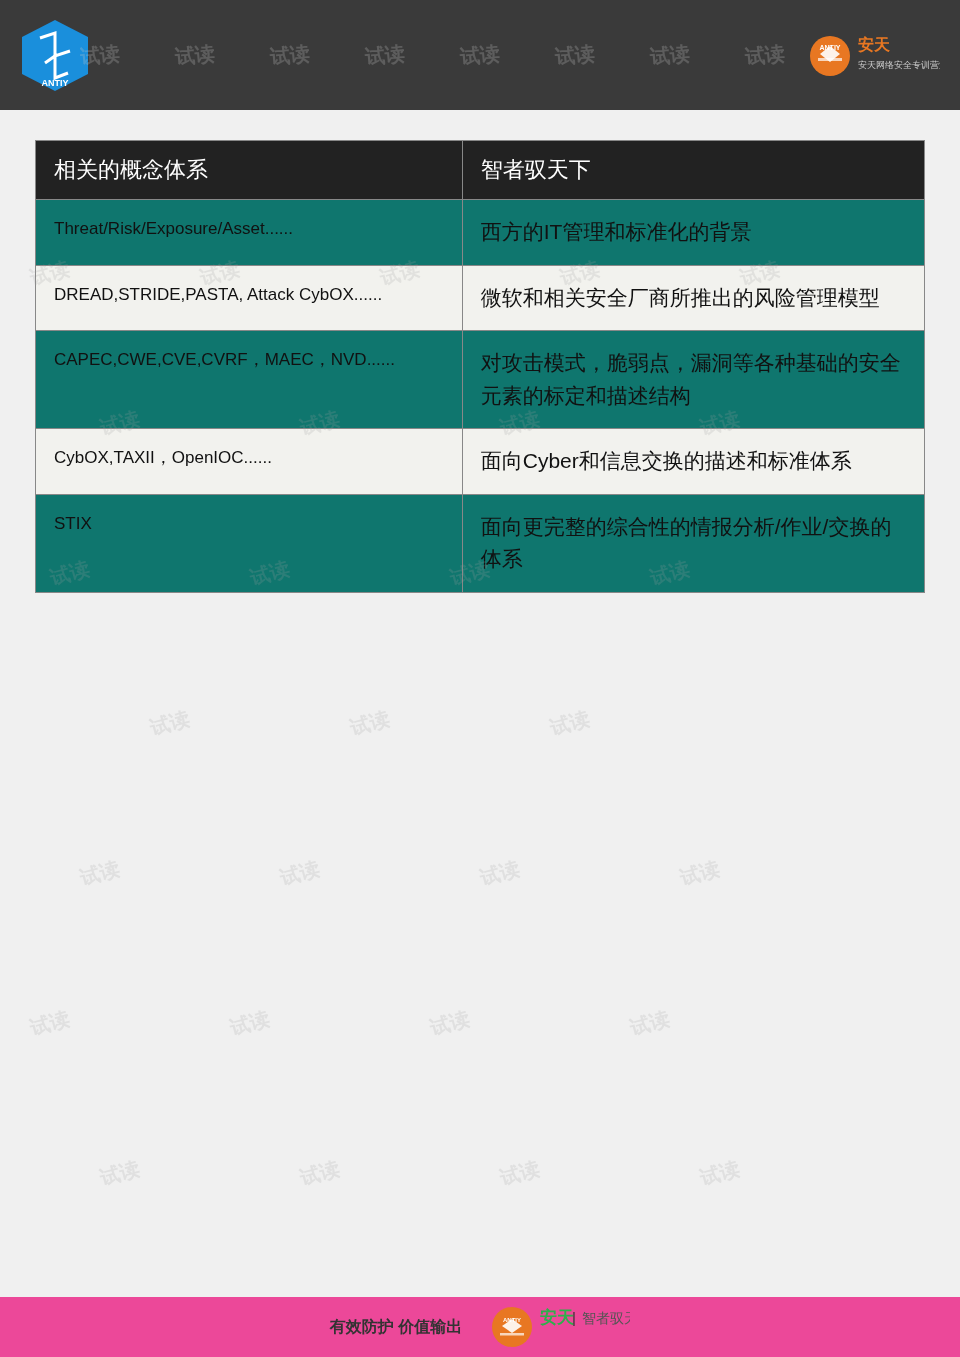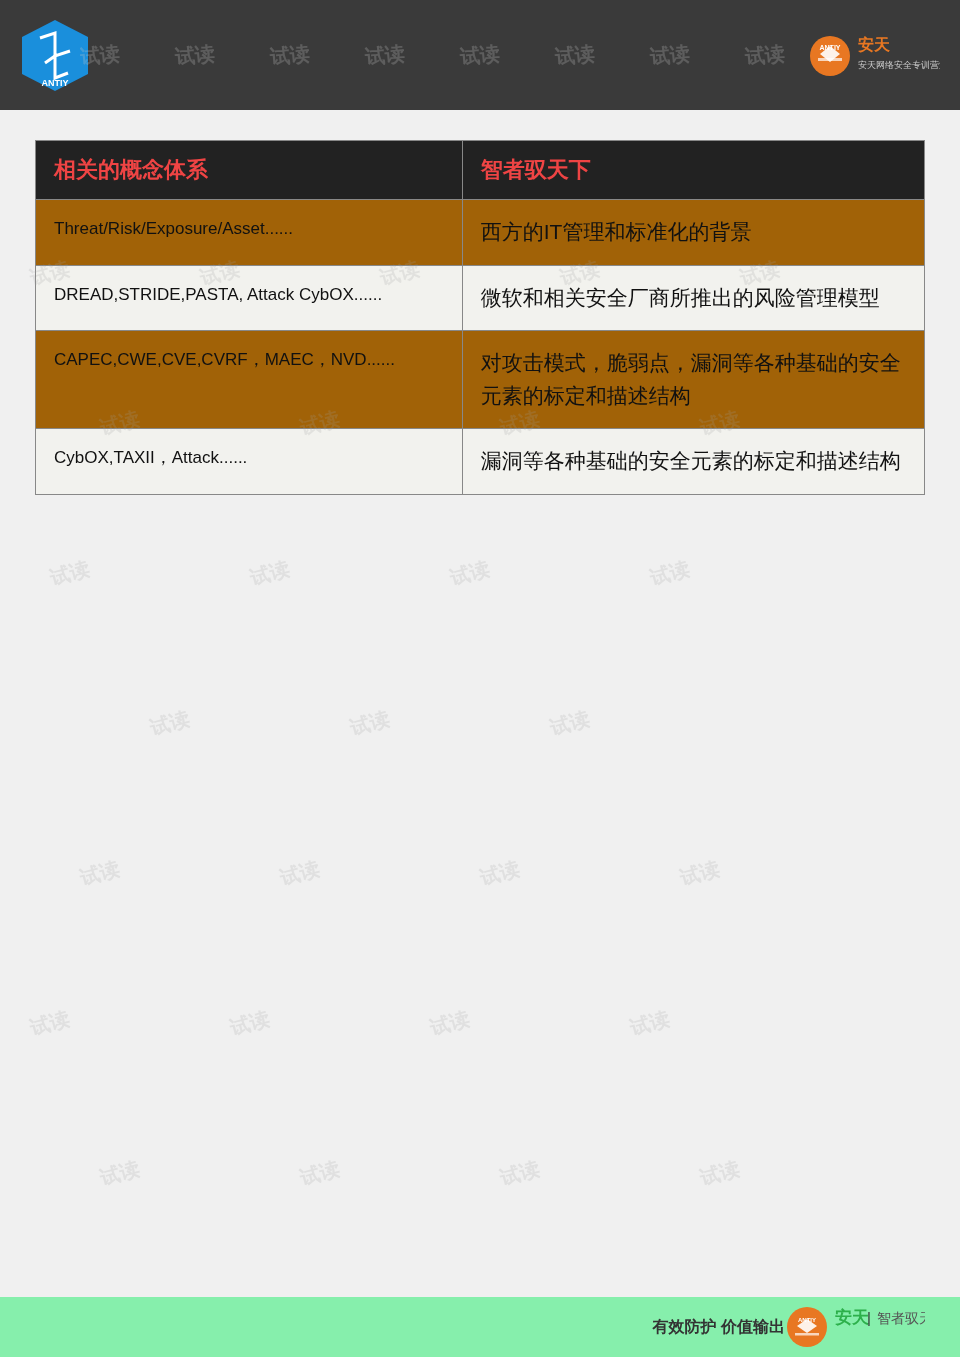--- a/index.html
+++ b/index.html
@@ -67,34 +67,34 @@
     }
     .main-table td, .main-table th {
       border: 1.5px solid #888;
       padding: 0;
       vertical-align: top;
     }
 
     
     .header-row th {
       background: #222;
-      color: #ef4444;
+      color: #ffffff;
       font-size: 22px;
-      font-weight: bold;
+      font-weight: normal;
       padding: 14px 18px;
       text-align: left;
       border: 1.5px solid #888;
     }
 
     
     .data-row td {
       padding: 16px 18px;
       font-size: 17px;
       line-height: 1.55;
-      background: #a16207;
+      background: #0f766e;
       color: #222;
     }
     .data-row:nth-child(even) td {
       background: #f2f2ee;
     }
     .data-row td.left-col {
       width: 48%;
       font-size: 17px;
       color: #111;
     }
@@ -104,25 +104,26 @@
       color: #111;
     }
 
     
     .footer {
       position: absolute;
       bottom: 0;
       left: 0;
       right: 0;
       height: 60px;
-      background: #86efac;
-      display: flex;
-      align-items: center;
-      justify-content: flex-end;
+      background: #ec4899;
+      display: flex;
+      align-items: center;
+      justify-content: center;
       padding: 0 35px;
+      gap: 28px;
     }
     .footer-left {
       font-size: 16px;
       color: #333;
       font-weight: bold;
     }
     .footer-right {
       display: flex;
       align-items: center;
       gap: 6px;
@@ -246,22 +247,26 @@
           </tr>
           <tr class="data-row">
             <td class="left-col">DREAD,STRIDE,PASTA, Attack CybOX......</td>
             <td class="right-col">微软和相关安全厂商所推出的风险管理模型</td>
           </tr>
           <tr class="data-row">
             <td class="left-col">CAPEC,CWE,CVE,CVRF，MAEC，NVD......</td>
             <td class="right-col">对攻击模式，脆弱点，漏洞等各种基础的安全元素的标定和描述结构</td>
           </tr>
           <tr class="data-row">
-            <td class="left-col">CybOX,TAXII，Attack......</td>
-            <td class="right-col">漏洞等各种基础的安全元素的标定和描述结构</td>
+            <td class="left-col">CybOX,TAXII，OpenIOC......</td>
+            <td class="right-col">面向Cyber和信息交换的描述和标准体系</td>
+          </tr>
+          <tr class="data-row">
+            <td class="left-col">STIX</td>
+            <td class="right-col">面向更完整的综合性的情报分析/作业/交换的体系</td>
           </tr>
         </tbody>
     </table>
   </div>
 
   <div class="footer">
     <div class="footer-left">有效防护 价值输出</div>
     <div class="footer-right">
       <svg width="140" height="45" viewBox="0 0 140 45">
         <circle cx="22" cy="22" r="20" fill="#e87722"></circle>

